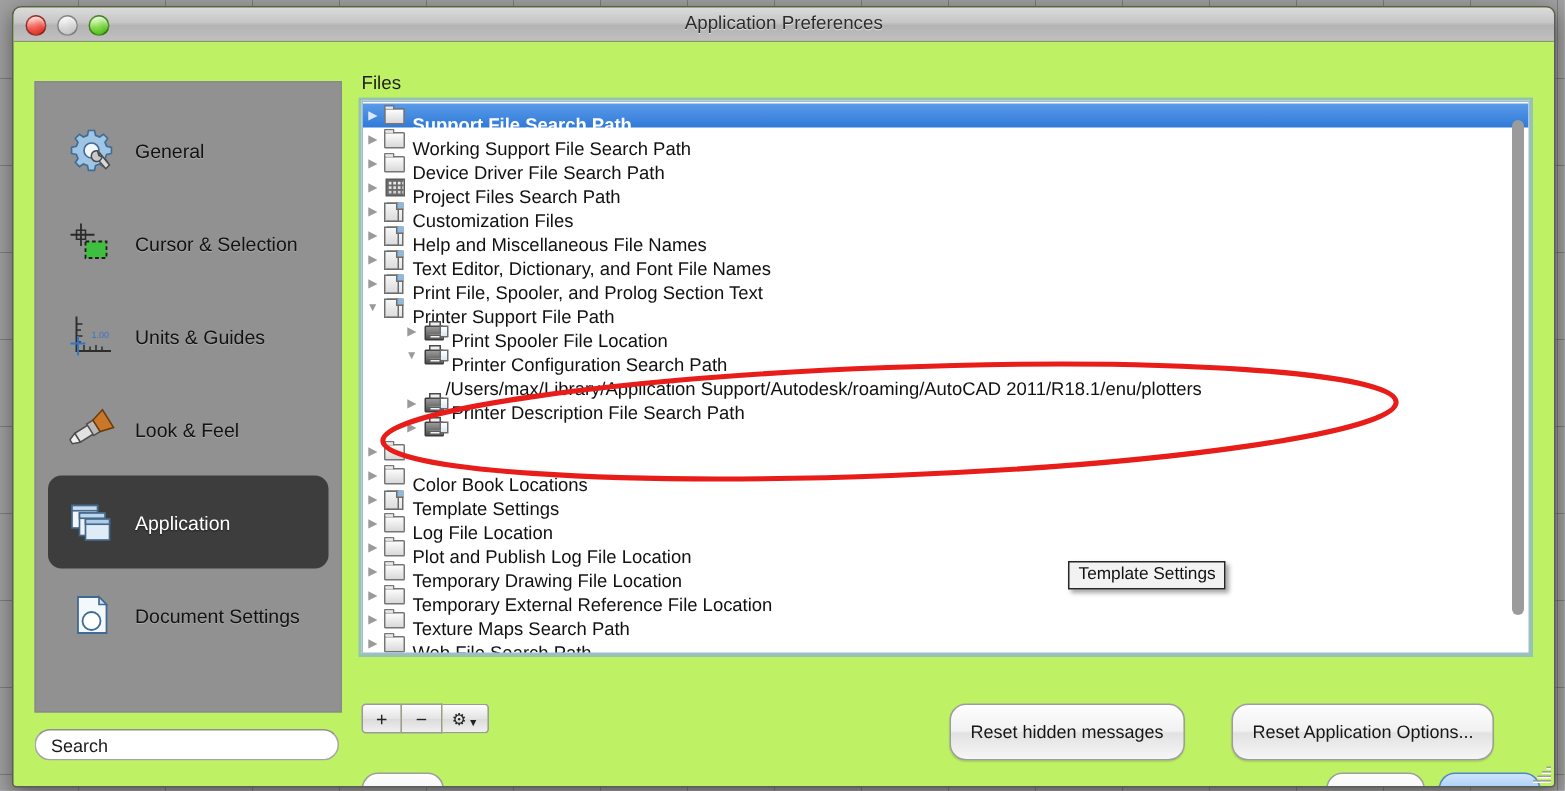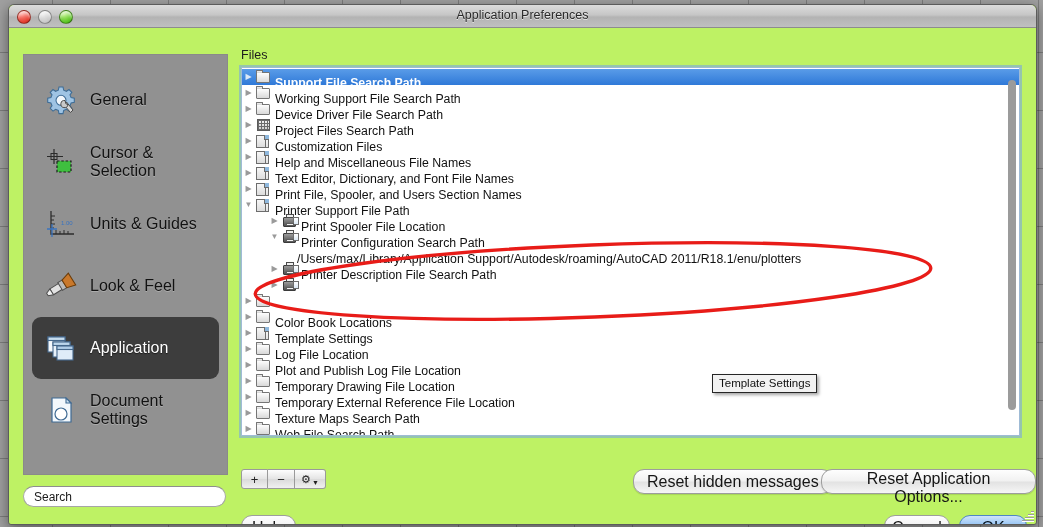--- a/index.html
+++ b/index.html
@@ -71,21 +71,21 @@
     position: relative;
     height: 62px;
     margin: 0 8px;
     display: flex; align-items: center;
     border-radius: 9px;
     padding-left: 12px;
     box-sizing: border-box;
   }
   .side-item.selected { background: #3d3d3d; }
   .side-label {
-    font-size: 16px; color: #121212; margin-left: 12px;
+    font-size: 13px; color: #121212; margin-left: 12px;
     text-shadow: 0 1px 0 rgba(255,255,255,.25);
   }
   .side-item.selected .side-label { color: #ffffff; text-shadow: 0 1px 1px rgba(0,0,0,.6); }
   .side-icon { width: 34px; height: 34px; flex: none; position: relative; }
 
   .spacer-top { height: 14px; }
 
   
   .search-field {
     position: absolute; left: 14px; top: 458px;
@@ -248,25 +248,25 @@
     display: flex; align-items: center; justify-content: center;
   }
   .seg button + button { border-left: none; }
   .seg button:first-child { border-radius: 3px 0 0 3px; }
   .seg button:last-child { border-radius: 0 3px 3px 0; width: 31px; }
   .gear-glyph { font-size: 11px; }
   .caret { font-size: 7px; margin-left: 1px; position: relative; top: 3px; }
 
   
   .cap {
-    height: 25px;
+    height: 38px;
     background: linear-gradient(to bottom,#fefefe,#f1f1f1 48%,#e2e2e2 52%,#f6f6f6);
     border: 1px solid #9d9d9d;
     border-radius: 11px;
-    font-size: 16px; color: #161616;
+    font-size: 12px; color: #161616;
     padding: 0 13px;
     cursor: default;
     font-family: "Liberation Sans", sans-serif;
     box-shadow: 0 1px 1px rgba(0,0,0,.12);
   }
   #reset-hidden { position: absolute; left: 624px; top: 441px; }
   #reset-options { position: absolute; left: 812px; top: 441px; }
 
   .bottom-help { position: absolute; left: 232px; top: 487px; width: 55px; text-align:center; padding:0; }
   .bottom-cancel { position: absolute; left: 875px; top: 487px; width: 66px; text-align:center; padding:0; }
@@ -453,21 +453,21 @@
               <span class="ico">
                 <span class="i-doc"></span>
               </span>
               <span class="row-label">Text Editor, Dictionary, and Font File Names</span>
             </div>
             <div class="row">
               <span class="tri">▶</span>
               <span class="ico">
                 <span class="i-doc"></span>
               </span>
-              <span class="row-label">Print File, Spooler, and Users Section Names</span>
+              <span class="row-label">Print File, Spooler, and Prolog Section Text</span>
             </div>
             <div class="row">
               <span class="tri">▼</span>
               <span class="ico">
                 <span class="i-doc"></span>
               </span>
               <span class="row-label">Printer Support File Path</span>
             </div>
             <div class="row indent2">
               <span class="tri">▶</span>

